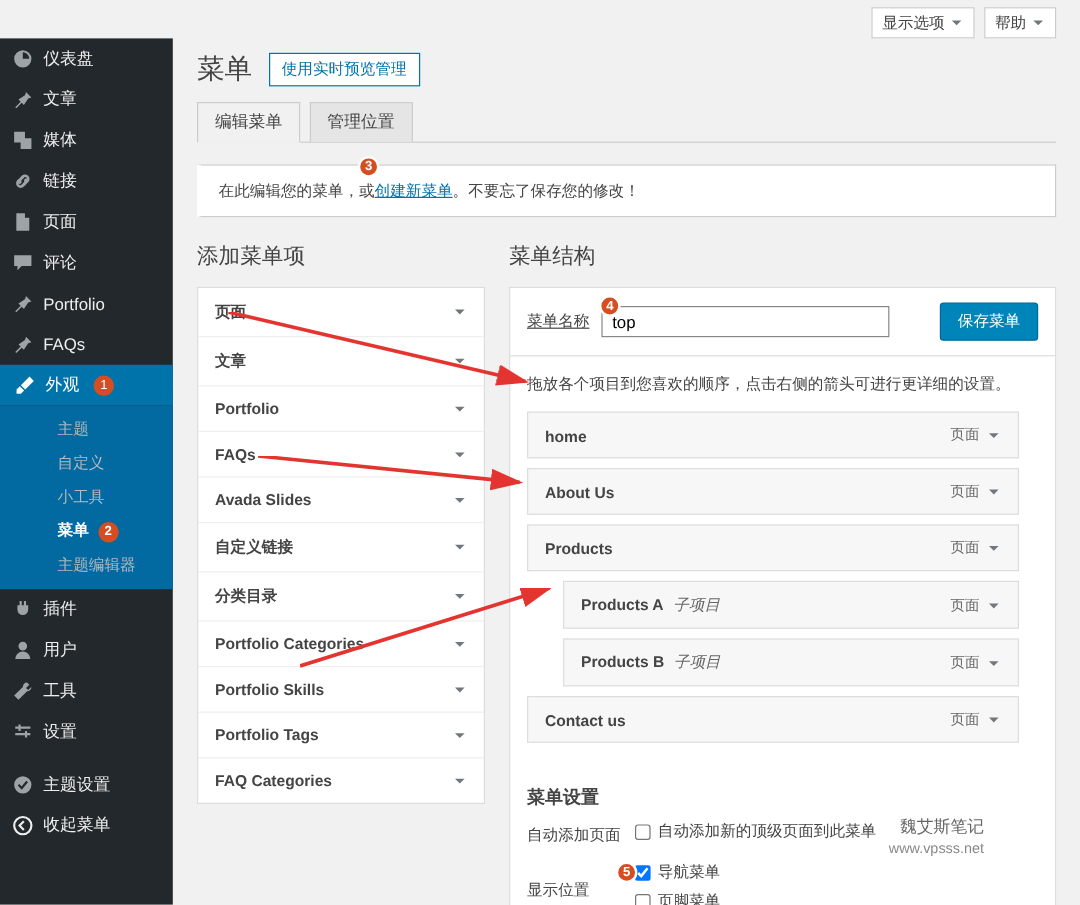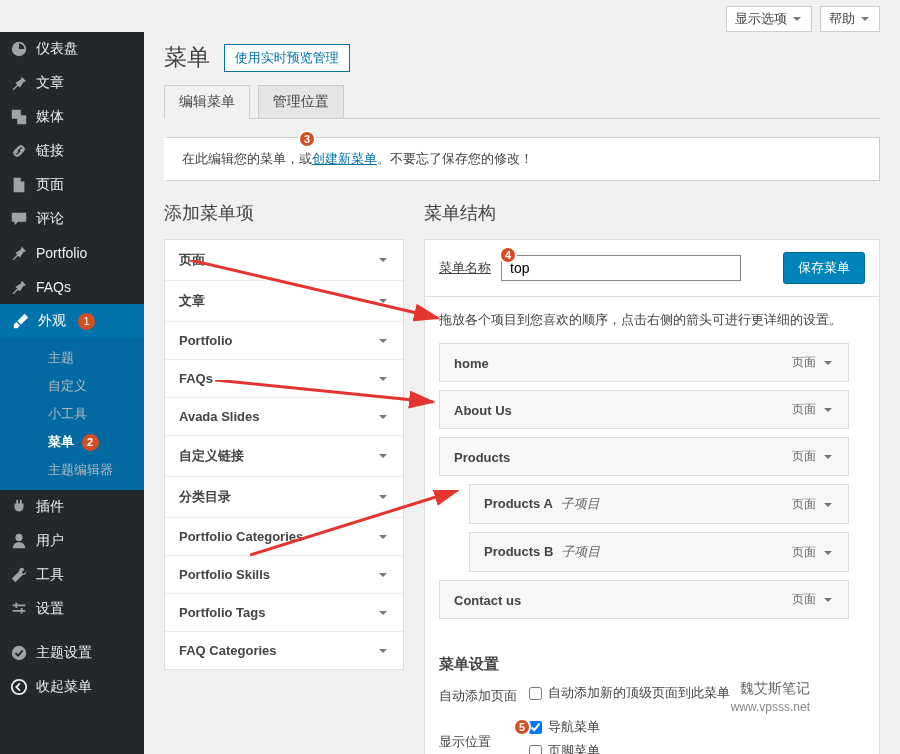--- a/index.html
+++ b/index.html
@@ -44,21 +44,21 @@
 .menu-row.indent { margin-left: 30px; max-width: 380px; }
 .menu-row .label { font-weight: 600; }
 .menu-row .sub { font-style: italic; color: #666; margin-left: 8px; font-weight: 400; }
 .menu-row .right { color: #666; font-size: 12px; display: flex; align-items: center; gap: 6px; }
 .settings { padding: 14px; }
 .set-row { display: flex; align-items: center; margin-bottom: 10px; font-size: 13px; }
 .set-row > span:first-child { width: 90px; color: #444; }
 .set-opts label { display: flex; align-items: center; gap: 6px; margin-bottom: 6px; }
 .annot-badge { position: absolute; background: #d54e21; color: #fff; border: 2px solid #fff; width: 18px; height: 18px; border-radius: 50%; font-size: 11px; display: flex; align-items: center; justify-content: center; z-index: 20; font-weight: bold; }
 .arrow { position: absolute; z-index: 15; pointer-events: none; }
-.watermark { position: absolute; bottom: 40px; right: 90px; color: #666; font-size: 14px; text-align: right; z-index: 30; }
+.watermark { position: absolute; bottom: 40px; right: 80px; color: #666; font-size: 14px; text-align: right; z-index: 30; }
 .watermark small { color: #888; font-size: 12px; }
 svg.caret { width: 12px; height: 12px; fill: #72777c; }
 </style>
 </head>
 <body>
 
 <div class="layout">
   <div class="sidebar">
     <div class="side-item">
         <svg class="icon" viewBox="0 0 20 20">

